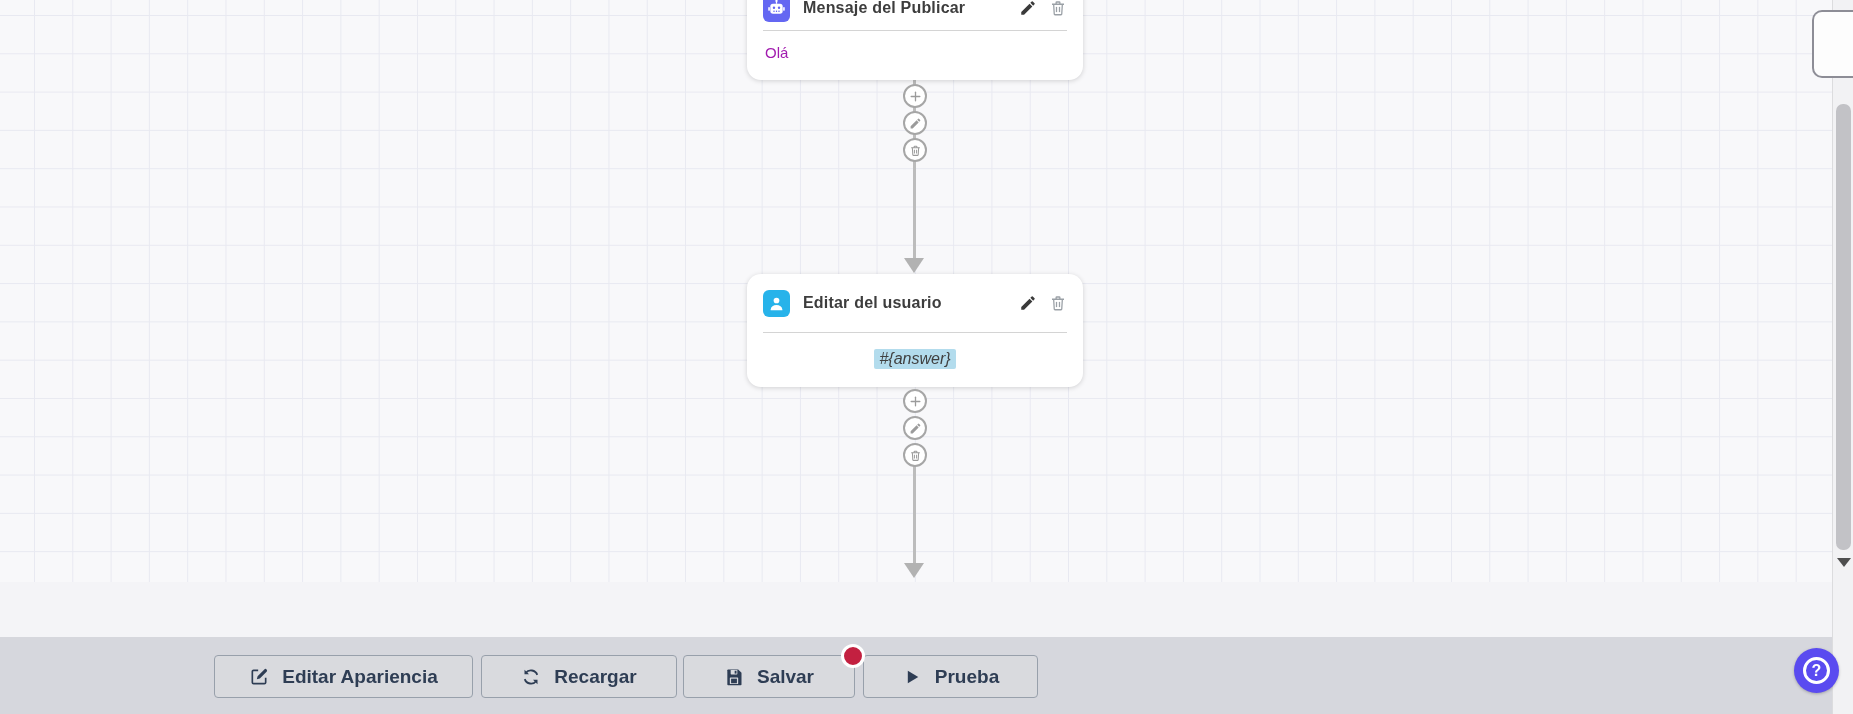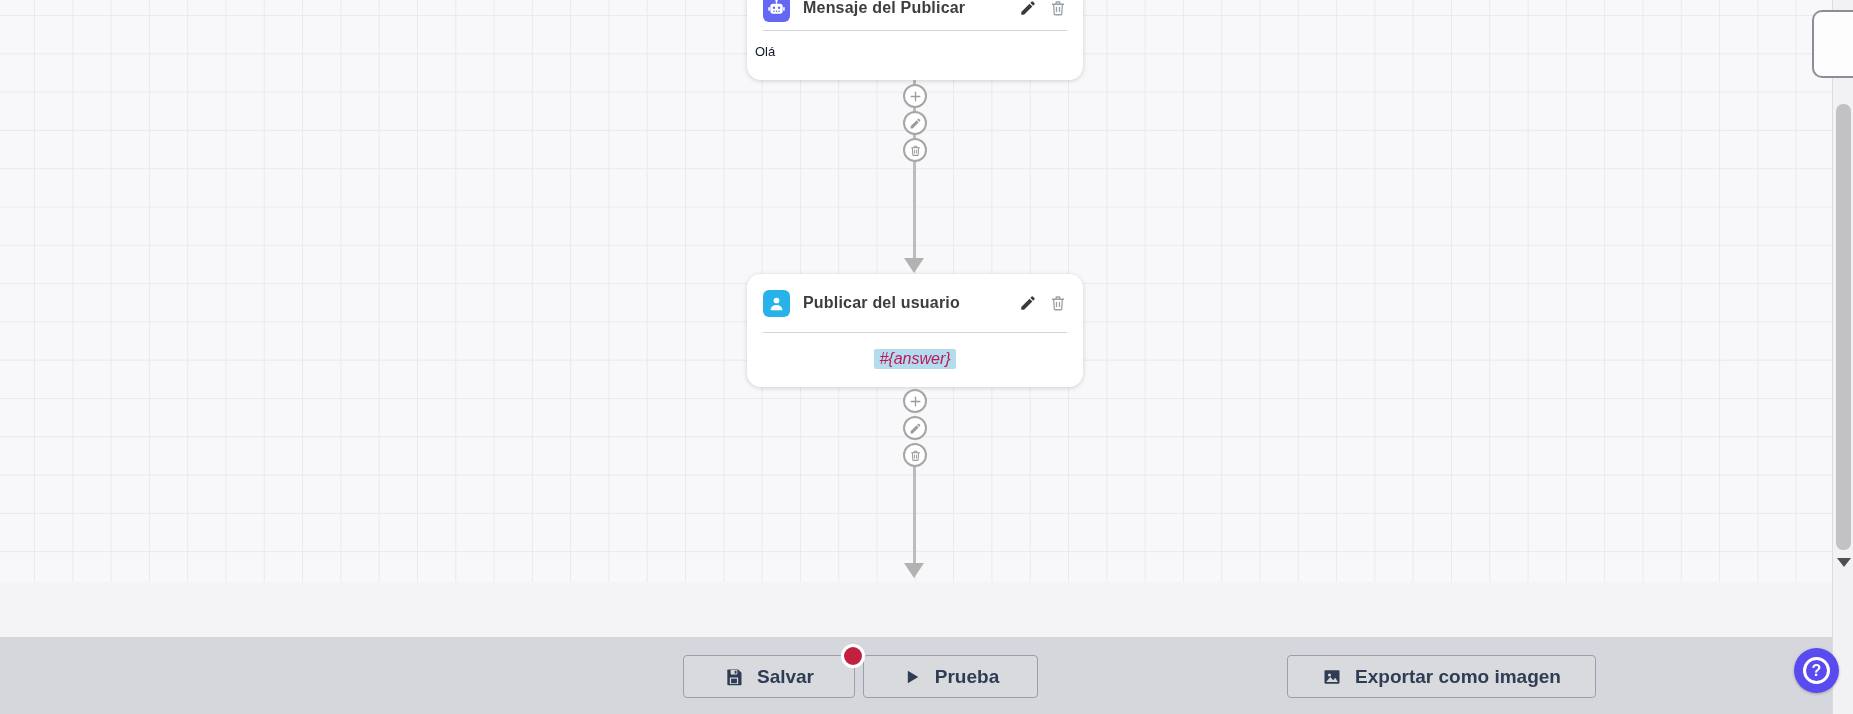--- a/index.html
+++ b/index.html
@@ -49,27 +49,27 @@
     white-space:nowrap; overflow:hidden;
   }
   .card-action { width:18px; height:18px; cursor:pointer; }
   .card-action.edit   { color:#3a3a3a; margin-right:12px; }
   .card-action.delete { color:#9aa0a6; }
   .card-action svg { width:18px; height:18px; display:block; }
 
   .card-divider { height:1px; background:#d4d4d4; margin:0 16px; }
 
   .card-body-left {
-    padding:13px 8px; font-size:13px; color:#0f172a; text-align:left;
+    padding:13px 18px; font-size:15px; color:#a21caf; text-align:left;
   }
   .card-body-center {
     height:52px; display:flex; align-items:center; justify-content:center;
   }
   .var-chip {
-    font-style:italic; font-size:16px; color:#be185d;
+    font-style:italic; font-size:16px; color:#404040;
     background:#b3dced; padding:1px 5px; border-radius:2px;
   }
 
   
   .edge-line { position:absolute; width:3px; background:#bcbcbc; z-index:1; }
   .edge-1 { left:913px; top:80px;  height:178px; }
   .edge-2 { left:913px; top:448px; height:115px; }
   .edge-arrow {
     position:absolute; width:0; height:0; z-index:1;
     border-left:10px solid transparent; border-right:10px solid transparent;
@@ -224,21 +224,21 @@
   </div>
 
   <div class="node-card card-user">
     <div class="card-header">
       <div class="node-icon icon-user">
         <svg viewBox="0 0 24 24" fill="#fff">
           <circle cx="12" cy="8.2" r="3.6"></circle>
           <path d="M4.6 19.6c.4-3.8 3.4-5.8 7.4-5.8s7 2 7.4 5.8v.9H4.6z"></path>
         </svg>
       </div>
-      <div class="node-title">Publicar del usuario</div>
+      <div class="node-title">Editar del usuario</div>
       <div class="card-action edit">
         <svg viewBox="0 0 24 24" fill="currentColor">
           <path d="M3 17.25V21h3.75L17.81 9.94l-3.75-3.75L3 17.25zM20.71 7.04a1 1 0 0 0 0-1.41l-2.34-2.34a1 1 0 0 0-1.41 0l-1.83 1.83 3.75 3.75 1.83-1.83z"></path>
         </svg>
       </div>
       <div class="card-action delete">
         <svg viewBox="0 0 24 24" fill="none" stroke="currentColor" stroke-width="1.7">
           <path d="M4 7h16M9.5 7V4.8c0-.5.4-.8.9-.8h3.2c.5 0 .9.3.9.8V7"></path>
           <path d="M6.2 7l.8 13c0 .6.5 1 1 1h8c.5 0 1-.4 1-1l.8-13"></path>
           <line x1="10" y1="10.5" x2="10" y2="17.5"></line>
@@ -272,49 +272,57 @@
           <line x1="14" y1="10.5" x2="14" y2="17.5"></line>
       </svg>
     </div>
   </div>
 
 </div>
 
 <div class="canvas-strip"></div>
 
 <div class="bottom-toolbar">
-
+  <button class="tb-btn tb-editar">
+    <svg viewBox="0 0 24 24" fill="none" stroke="currentColor" stroke-width="2">
+      <path d="M11 4H5.5A1.5 1.5 0 0 0 4 5.5v13A1.5 1.5 0 0 0 5.5 20h13a1.5 1.5 0 0 0 1.5-1.5V13"></path>
+      <path d="M18.4 2.9a1.9 1.9 0 0 1 2.7 2.7L13 13.7 9.4 14.6l.9-3.6z" fill="currentColor" stroke="none"></path>
+    </svg>
+    <span>Editar Apariencia</span>
+  </button>
+
+  <button class="tb-btn tb-recargar">
+    <svg viewBox="0 0 24 24" fill="none" stroke="currentColor" stroke-width="2.2">
+      <path d="M19.5 9.5A8 8 0 0 0 5.6 7.2"></path>
+      <path d="M4.5 14.5a8 8 0 0 0 13.9 2.3"></path>
+      <polygon points="4.2,3.2 4.2,8.6 9.6,8.6" fill="currentColor" stroke="none"></polygon>
+      <polygon points="19.8,20.8 19.8,15.4 14.4,15.4" fill="currentColor" stroke="none"></polygon>
+    </svg>
+    <span>Recargar</span>
+  </button>
 
   <button class="tb-btn tb-prueba">
     <svg viewBox="0 0 24 24" fill="currentColor">
       <polygon points="7,4.5 19.5,12 7,19.5"></polygon>
     </svg>
     <span>Prueba</span>
   </button>
 
   <button class="tb-btn tb-salvar">
     <svg viewBox="0 0 24 24" fill="currentColor">
       <path d="M5 3h12l4 4v14a1 1 0 0 1-1 1H5a1 1 0 0 1-1-1V4a1 1 0 0 1 1-1z"></path>
       <rect x="8" y="3.5" width="8" height="5.5" rx=".8" fill="#d9dade"></rect>
       <rect x="12.8" y="4.5" width="2.2" height="3.4" fill="currentColor"></rect>
       <rect x="7" y="12.5" width="10" height="8" rx=".8" fill="#d9dade"></rect>
       <rect x="8.5" y="14" width="7" height="5.5" fill="currentColor"></rect>
     </svg>
     <span>Salvar</span>
   </button>
 
 
-  <button class="tb-btn tb-exportar">
-    <svg viewBox="0 0 24 24" fill="currentColor">
-      <path d="M4 4h16a1 1 0 0 1 1 1v14a1 1 0 0 1-1 1H4a1 1 0 0 1-1-1V5a1 1 0 0 1 1-1z"></path>
-      <circle cx="9" cy="9.5" r="1.8" fill="#d9dade"></circle>
-      <path d="M5 18l5-6 3.4 4 2.6-3 3 5z" fill="#d9dade"></path>
-    </svg>
-    <span>Exportar como imagen</span>
-  </button>
 </div>
 
 <div class="unsaved-dot"></div>
 
 <div class="scrollbar">
   <div class="scroll-thumb"></div>
   <div class="scroll-down-arrow"></div>
 </div>
 <div class="side-panel"></div>
 

